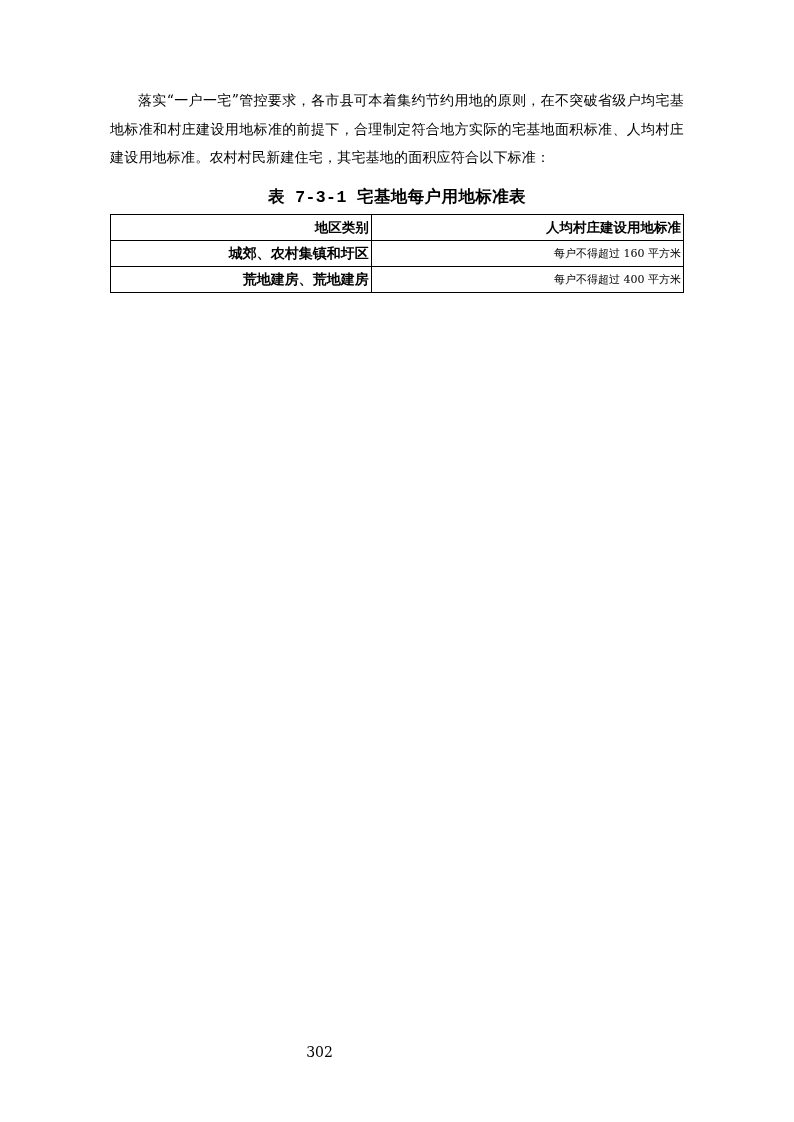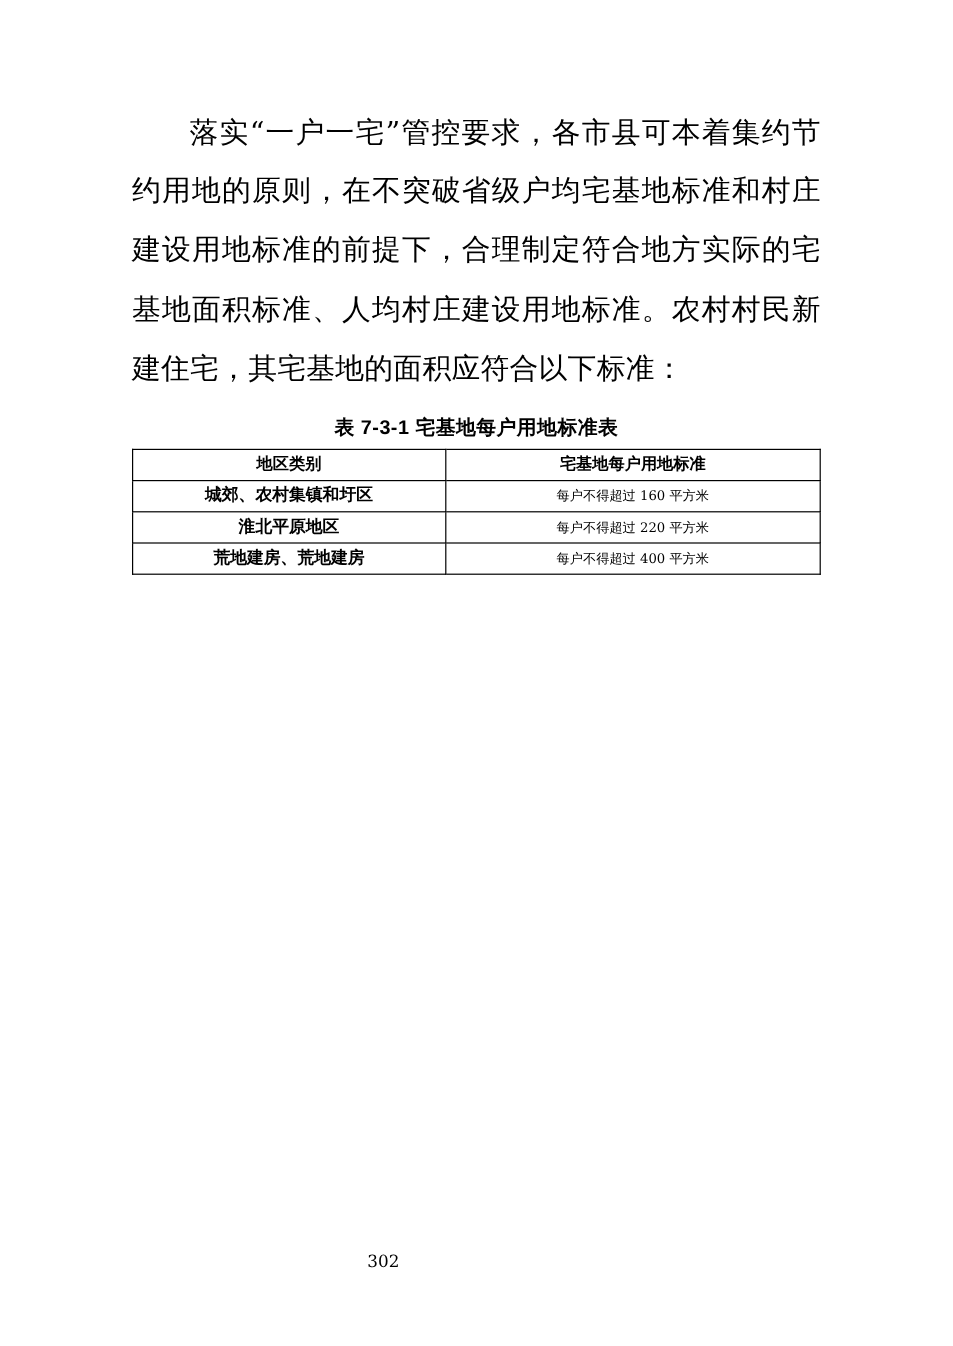--- a/index.html
+++ b/index.html
@@ -28,48 +28,48 @@
     font-family: "DejaVu Sans", "Liberation Sans", sans-serif;
     font-size: 19px;
     font-weight: 700;
     letter-spacing: 0.5px;
     margin: 0 0 18px 0;
     padding-left: 52px;
     line-height: 1.5;
   }
   .body-para {
     font-family: "DejaVu Serif", "Liberation Serif", serif;
-    font-size: 24px;
+    font-size: 14px;
     line-height: 2.05;
     text-align: justify;
     text-justify: inter-ideograph;
     text-indent: 2em;
     margin: 0;
     letter-spacing: 0.2px;
   }
   .table-caption {
     text-align: center;
-    font-family: Liberation Sans, sans-serif;
+    font-family: Liberation Mono, monospace;
     font-size: 16.5px;
     font-weight: 700;
     margin: 14px 0 6px 0;
     letter-spacing: 0.4px;
   }
   table.std-table {
     border-collapse: collapse;
     width: 100%;
     table-layout: fixed;
   }
   table.std-table th,
   table.std-table td {
     border: 1px solid #000000;
-    text-align: center;
+    text-align: right;
     vertical-align: middle;
     height: 23px;
-    padding: 1px 14px;
+    padding: 1px 2px;
   }
   table.std-table th {
     font-family: "DejaVu Sans", "Liberation Sans", sans-serif;
     font-size: 13.5px;
     font-weight: 700;
   }
   table.std-table td {
     font-family: "DejaVu Sans", "Liberation Sans", sans-serif;
     font-size: 14px;
     font-weight: 700;
@@ -102,31 +102,27 @@
   <div class="table-caption">表 7-3-1  宅基地每户用地标准表</div>
 
   <table class="std-table">
     <colgroup>
       <col class="col-a">
       <col class="col-b">
     </colgroup>
     <thead>
       <tr>
         <th>地区类别</th>
-        <th>宅基地每户用地标准</th>
+        <th>人均村庄建设用地标准</th>
       </tr>
     </thead>
     <tbody>
       <tr>
         <td>城郊、农村集镇和圩区</td>
         <td class="value-cell">每户不得超过 160 平方米</td>
-      </tr>
-      <tr>
-        <td>淮北平原地区</td>
-        <td class="value-cell">每户不得超过 220 平方米</td>
       </tr>
       <tr>
         <td>荒地建房、荒地建房</td>
         <td class="value-cell">每户不得超过 400 平方米</td>
       </tr>
     </tbody>
   </table>
 
 </div>
 

